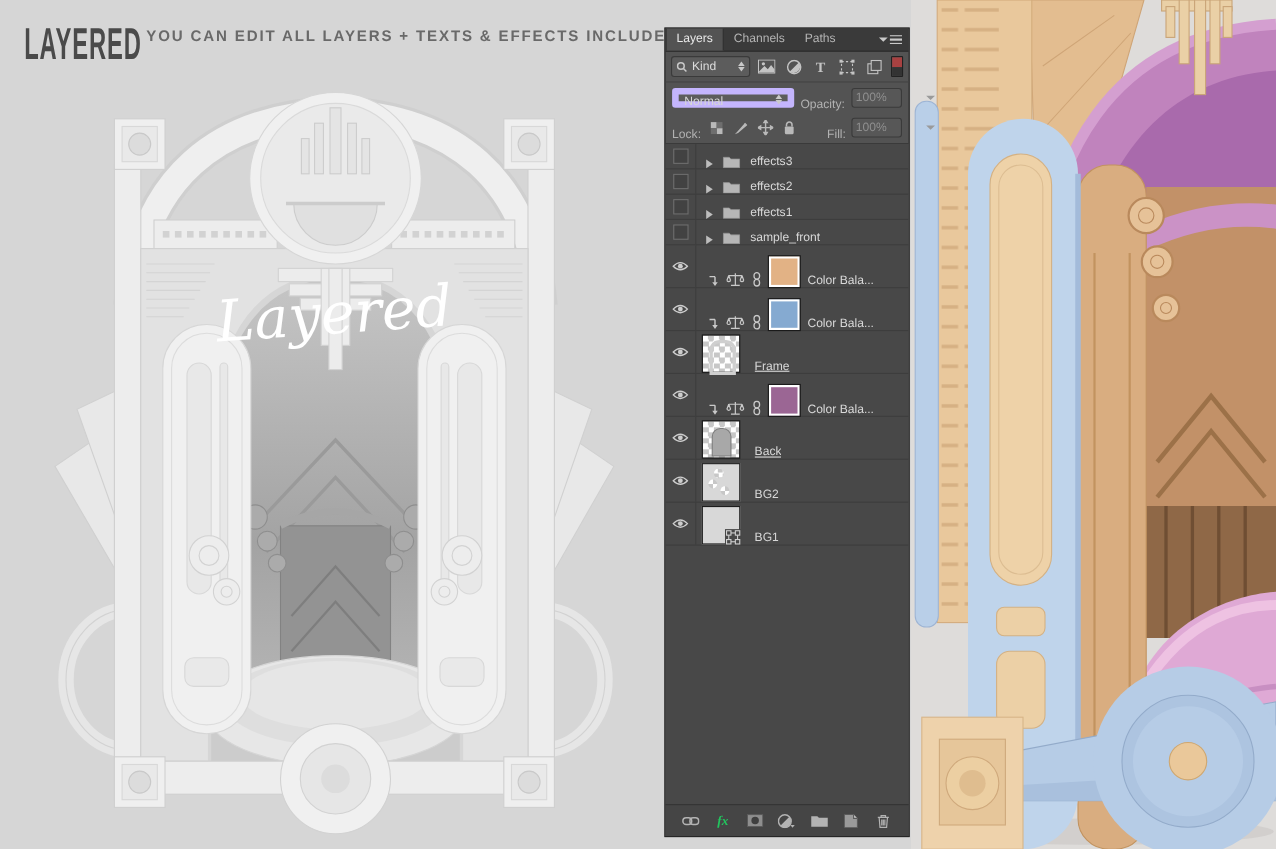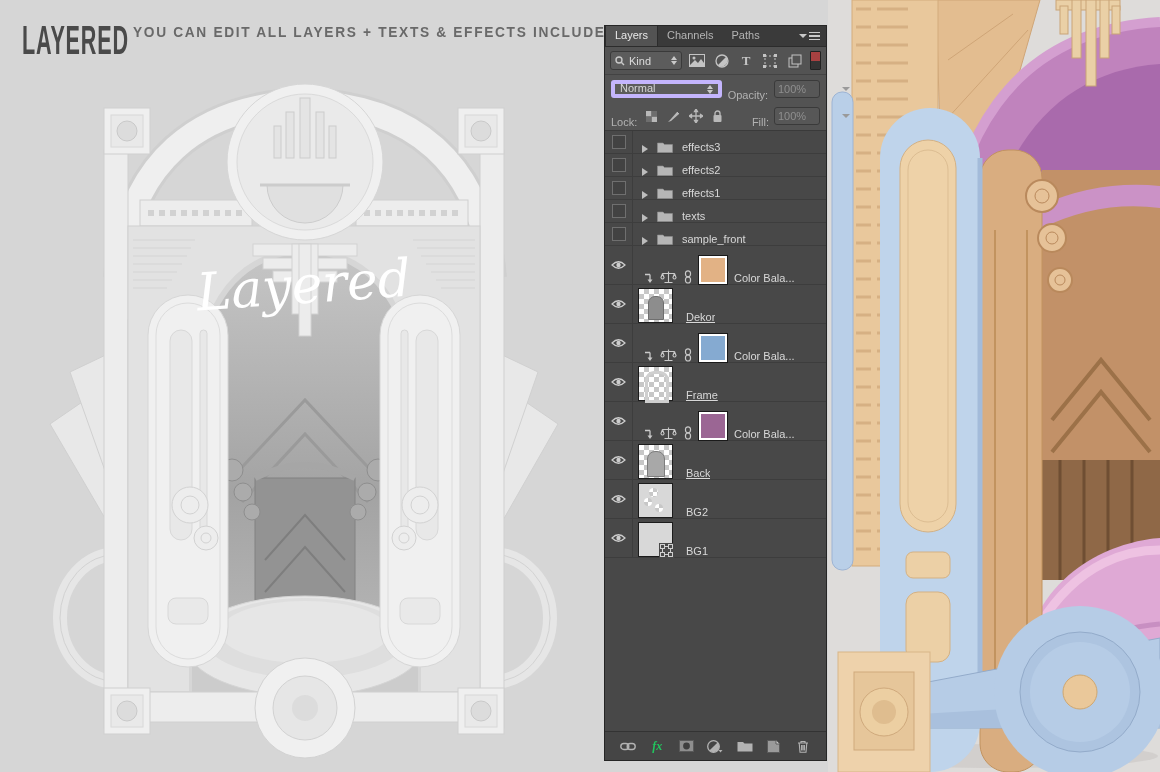--- a/index.html
+++ b/index.html
@@ -41,22 +41,22 @@
   .updown{display:flex;flex-direction:column;gap:1px;align-items:center;}
   .updown .u{width:0;height:0;border-left:3.5px solid transparent;border-right:3.5px solid transparent;border-bottom:4px solid #c9c9c9;}
   .updown .d{width:0;height:0;border-left:3.5px solid transparent;border-right:3.5px solid transparent;border-top:4px solid #c9c9c9;}
   .f-ic{width:18px;height:16px;display:flex;align-items:center;justify-content:center;}
   .f-toggle{margin-left:auto;width:9px;height:17px;border:1px solid #222;border-radius:1px;overflow:hidden;
     display:flex;flex-direction:column;}
   .f-toggle .top{flex:1;}
   .f-toggle .bot{flex:1;background:#333;}
 
   .blend-row{height:27px;flex:none;display:flex;align-items:center;padding:0 6px;gap:6px;}
-  .blend-select{width:112px;height:18px;background:#5c5c5c;border:4px solid #c4b5fd;border-radius:3px;
-    display:flex;align-items:flex-end;padding:0 5px;box-sizing:border-box;}
+  .blend-select{width:112px;height:18px;background:#5c5c5c;border:6px solid #c4b5fd;border-radius:3px;
+    display:flex;align-items:flex-start;padding:0 5px;box-sizing:border-box;}
   .blend-select .lbl{flex:1;color:#d6d6d6;}
   .fld-label{color:#b2b2b2;margin-top:12px;}
   .val-box{width:46px;height:18px;background:#575757;border:1px solid #3a3a3a;border-radius:3px;
     display:flex;align-items:center;box-sizing:border-box;padding:0 3px;gap:18px;}
   .val-box .v{flex:1;text-align:right;color:#8f8f8f;}
   .val-box .sep{width:1px;height:12px;background:#3f3f3f;}
   .val-box .dn{width:0;height:0;border-left:4px solid transparent;border-right:4px solid transparent;border-top:4px solid #9a9a9a;}
 
   .lock-row{height:28px;flex:none;display:flex;align-items:center;padding:0 6px;gap:7px;
     border-bottom:1px solid #3a3a3a;}
@@ -512,32 +512,20 @@
       </div>
       <div class="lrow group">
         <div class="vis-col">
             <span class="vis-box"></span>
           </div>
         <div class="row-main">
             <span class="tri"></span>
           <svg width="16" height="12" viewBox="0 0 16 12">
               <path d="M0.5,2 H6 L7.5,3.5 H15.5 V11.5 H0.5 Z" fill="#b6b6b6" stroke="#8f8f8f" stroke-width="0.6"></path>
             </svg>
-          <span class="lname">texts</span>
-          </div>
-      </div>
-      <div class="lrow group">
-        <div class="vis-col">
-            <span class="vis-box"></span>
-          </div>
-        <div class="row-main">
-            <span class="tri"></span>
-          <svg width="16" height="12" viewBox="0 0 16 12">
-              <path d="M0.5,2 H6 L7.5,3.5 H15.5 V11.5 H0.5 Z" fill="#b6b6b6" stroke="#8f8f8f" stroke-width="0.6"></path>
-            </svg>
           <span class="lname">sample_front</span>
           </div>
       </div>
 
       <div class="lrow tall adj">
         <div class="vis-col">
           <svg width="15" height="10" viewBox="0 0 15 10">
               <path d="M1,5 Q7.5,-1.5 14,5 Q7.5,11.5 1,5 Z" fill="none" stroke="#cdcdcd" stroke-width="1.2"></path>
               <circle cx="7.5" cy="5" r="2.2" fill="#cdcdcd"></circle>
             </svg>
@@ -554,34 +542,20 @@
             </svg>
           <svg width="8" height="14" viewBox="0 0 8 14" fill="none" stroke="#c9c9c9" stroke-width="1.2">
               <rect x="1.5" y="0.8" width="5" height="6" rx="2.5"></rect>
               <rect x="1.5" y="7" width="5" height="6" rx="2.5"></rect>
             </svg>
           <span class="swatch" style="background-color: rgb(226, 178, 133);"></span>
           <span class="lname">Color Bala...</span>
         </div>
       </div>
 
-      <div class="lrow tall pix">
-        <div class="vis-col">
-          <svg width="15" height="10" viewBox="0 0 15 10">
-              <path d="M1,5 Q7.5,-1.5 14,5 Q7.5,11.5 1,5 Z" fill="none" stroke="#cdcdcd" stroke-width="1.2"></path>
-              <circle cx="7.5" cy="5" r="2.2" fill="#cdcdcd"></circle>
-            </svg>
-        </div>
-        <div class="row-main">
-          <span class="thumb">
-              <span class="shape-arch"></span>
-            </span>
-          <span class="lname und">Dekor</span>
-        </div>
-      </div>
 
       <div class="lrow tall adj">
         <div class="vis-col">
           <svg width="15" height="10" viewBox="0 0 15 10">
               <path d="M1,5 Q7.5,-1.5 14,5 Q7.5,11.5 1,5 Z" fill="none" stroke="#cdcdcd" stroke-width="1.2"></path>
               <circle cx="7.5" cy="5" r="2.2" fill="#cdcdcd"></circle>
             </svg>
         </div>
         <div class="row-main">
           <svg width="9" height="11" viewBox="0 0 9 11">

